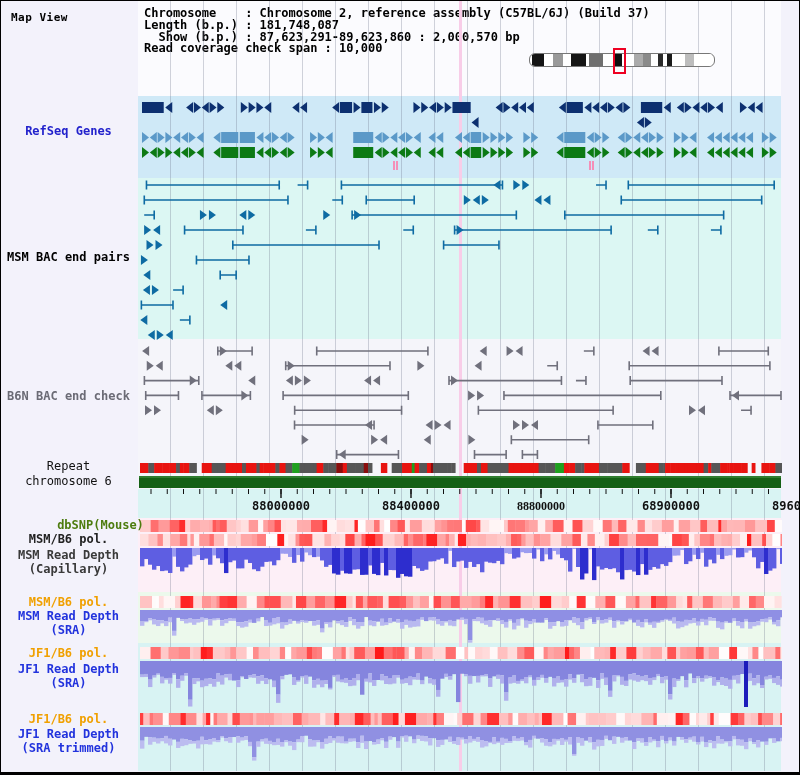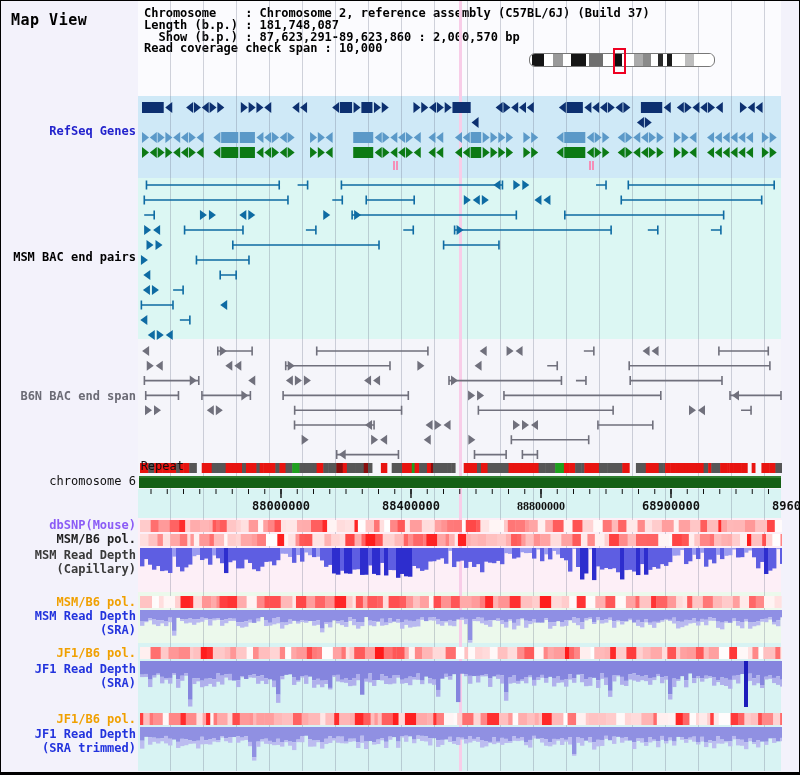--- a/index.html
+++ b/index.html
@@ -2,30 +2,30 @@
 <html><head>
 <meta charset="utf-8">
 <style>
   html,body{margin:0;padding:0;background:#dddddd;}
   #screen{
     position:relative;width:800px;height:775px;box-sizing:border-box;
     background:#f3f2fb;border:1px solid #000;border-bottom:3px solid #000;
     font-family:"DejaVu Sans Mono","Liberation Mono",monospace;overflow:hidden;
   }
   .abs{position:absolute;}
-  #map-view-title{left:10px;top:10px;font-size:15px;font-weight:bold;color:#000;letter-spacing:.5px;}
+  #map-view-title{left:10px;top:10px;font-size:11px;font-weight:bold;color:#000;letter-spacing:.5px;}
   #header-info{left:143px;top:7px;font-size:12px;font-weight:bold;color:#000;
     white-space:pre;line-height:11.8px;}
   #header-area{left:137px;top:0;width:643px;height:95px;background:#fbfbfe;}
   .section{left:137px;width:643px;}
   #grid-overlay{left:137px;top:0;width:643px;height:770px;z-index:3;pointer-events:none;
     background:repeating-linear-gradient(90deg,transparent 0 32px,rgba(105,112,135,.30) 32px 33px);}
   #cursor-position-line{top:0;width:3px;height:770px;z-index:4;}
   #tracks-svg-wrap{left:0;top:0;width:800px;height:775px;z-index:5;pointer-events:none;}
-  .side-label{left:0;width:135px;text-align:right;font-size:12px;line-height:13.5px;z-index:6;white-space:pre;}
+  .side-label{left:0;width:135px;text-align:center;font-size:12px;line-height:13.5px;z-index:6;white-space:pre;}
   .bold{font-weight:bold;}
   #ideogram{z-index:6;border:1px solid #777;border-radius:6px;overflow:hidden;background:#fff;}
   #ideogram .band{position:absolute;top:0;height:100%;}
   #ideo-centerline{z-index:5;height:1px;background:#999;}
   #view-region-marker{z-index:7;border:2px solid #ee0022;background:transparent;}
   .axis-label{position:absolute;top:0;transform:translateX(-50%);font-size:12px;font-weight:bold;color:#111;white-space:pre;}
   #axis-labels{left:0;top:498px;width:664px;height:14px;z-index:6;}
 </style>
 </head>
 <body>
@@ -73,24 +73,24 @@
       <div class="band" style="left: 137px; width: 5px; background: rgb(26, 26, 26);"></div>
       <div class="band" style="left: 142px; width: 13px; background: rgb(255, 255, 255);"></div>
       <div class="band" style="left: 155px; width: 9px; background: rgb(189, 189, 189);"></div>
       <div class="band" style="left: 164px; width: 18px; background: rgb(255, 255, 255);"></div>
     </div>
   <div class="abs" id="view-region-marker" style="left: 612px; top: 47px; width: 9px; height: 22px; border-color: rgb(238, 0, 34);"></div>
 
   <div id="side-labels">
       <div class="abs side-label bold" style="top: 124px; color: rgb(34, 34, 204);">RefSeq Genes</div>
       <div class="abs side-label bold" style="top: 250px; color: #000000;">MSM BAC end pairs</div>
-      <div class="abs side-label bold" style="top: 389px; color: rgb(107, 107, 117);">B6N BAC end span</div>
-      <div class="abs side-label" style="top: 459px; color: rgb(17, 17, 17); padding-left: 48px;">Repeat</div>
+      <div class="abs side-label bold" style="top: 389px; color: rgb(107, 107, 117);">B6N BAC end check</div>
+      <div class="abs side-label" style="top: 459px; color: rgb(17, 17, 17);">Repeat</div>
       <div class="abs side-label" style="top: 474px; color: rgb(17, 17, 17);">chromosome 6</div>
-      <div class="abs side-label bold" style="top: 518px; color: #8b5cf6;">dbSNP(Mouse)</div>
+      <div class="abs side-label bold" style="top: 518px; color: #4d7c0f; padding-left: 32px;">dbSNP(Mouse)</div>
       <div class="abs side-label bold" style="top: 532px; color: rgb(34, 34, 34);">MSM/B6 pol.</div>
       <div class="abs side-label bold" style="top: 548px; color: rgb(58, 58, 58);">MSM Read Depth
 (Capillary)</div>
       <div class="abs side-label bold" style="top: 595px; color: rgb(240, 160, 0);">MSM/B6 pol.</div>
       <div class="abs side-label bold" style="top: 609px; color: rgb(34, 51, 221);">MSM Read Depth
 (SRA)</div>
       <div class="abs side-label bold" style="top: 646px; color: rgb(240, 160, 0);">JF1/B6 pol.</div>
       <div class="abs side-label bold" style="top: 662px; color: rgb(34, 51, 221);">JF1 Read Depth
 (SRA)</div>
       <div class="abs side-label bold" style="top: 712px; color: rgb(240, 160, 0);">JF1/B6 pol.</div>

